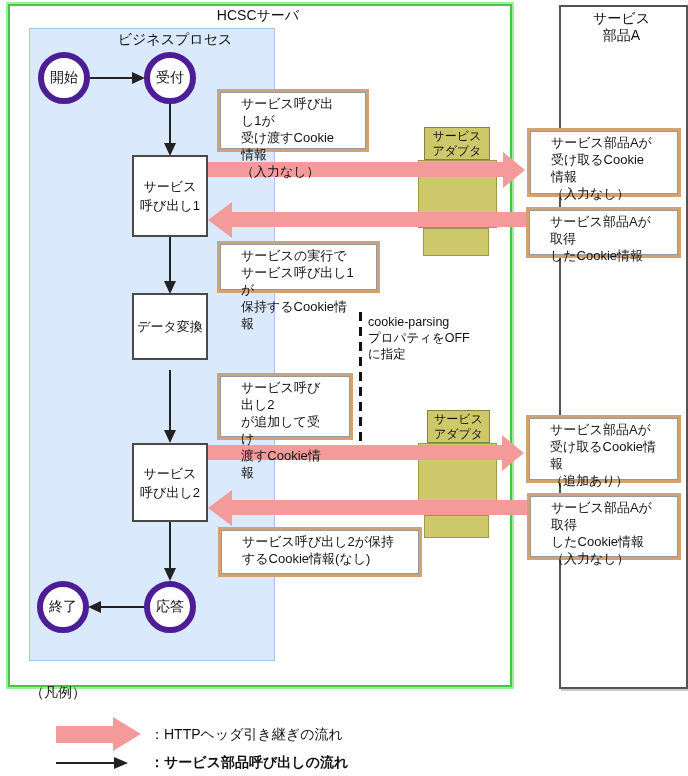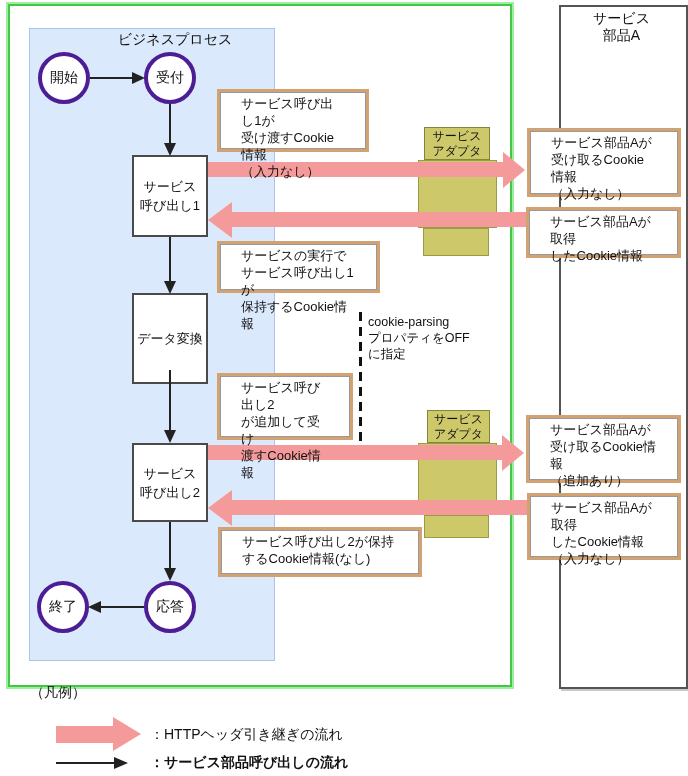--- a/index.html
+++ b/index.html
@@ -10,21 +10,21 @@
   
   .hcsc{left:8px;top:4px;width:500px;height:679px;border:2px solid #46c646;
         box-shadow:0 0 0 2px #9cef9c;background:#fff}
   .hcsc-title{left:8px;top:7px;width:500px;text-align:center;font-size:14px}
   .bp{left:29px;top:28px;width:244px;height:631px;background:#dbe9fc;border:1px solid #a9c6ea}
   .bp-title{left:29px;top:31px;width:292px;text-align:center;font-size:14px}
   .svc{left:559px;top:5px;width:125px;height:680px;border:2px solid #545454;background:#fff;
        box-shadow:2px 2px 0 #c9c9c9}
   .svc-title{left:559px;top:10px;width:125px;text-align:center;font-size:14px;line-height:17px}
   
-  .circle{width:52px;height:52px;border:4px solid #4c1d95;border-radius:50%;background:#fff;
+  .circle{width:52px;height:52px;border:6px solid #4c1d95;border-radius:50%;background:#fff;
           display:flex;align-items:center;justify-content:center;font-size:14px;
           box-sizing:border-box;z-index:1}
   .fbox{left:132px;width:76px;border:2px solid #4a4a4a;background:#fff;display:flex;
         align-items:center;justify-content:center;text-align:center;font-size:13px;
         line-height:19px;box-sizing:border-box;z-index:1}
   
   .hline{height:2px;background:#222;z-index:2}
   .vline{width:2px;background:#222;z-index:2}
   .ah{width:0;height:0;z-index:2}
   .ah-r{border-style:solid;border-width:6px 0 6px 13px;border-color:transparent transparent transparent #222}
@@ -48,33 +48,34 @@
   .cookie{font-size:12.5px;line-height:16px;z-index:3}
   
   .legend-text{font-size:14px}
 </style>
 </head>
 <body>
 
 <div class="canvas">
 
   <div class="abs hcsc"></div>
+  <div class="abs hcsc-title">HCSCサーバ</div>
 
   <div class="abs bp"></div>
   <div class="abs bp-title">ビジネスプロセス</div>
 
   <div class="abs svc"></div>
   <div class="abs svc-title pre">サービス
 部品A</div>
 
   <div class="abs circle" style="left:38px;top:52px;">開始</div>
   <div class="abs circle" style="left:144px;top:52px;">受付</div>
   <div class="abs fbox pre" style="top:155px;height:82px;">サービス
 呼び出し1</div>
-  <div class="abs fbox" style="top:293px;height:91px;">データ変換</div>
+  <div class="abs fbox" style="top:293px;height:67px;">データ変換</div>
   <div class="abs fbox pre" style="top:443px;height:79px;">サービス
 呼び出し2</div>
   <div class="abs circle" style="left:144px;top:581px;">応答</div>
   <div class="abs circle" style="left:37px;top:581px;">終了</div>
 
   <div class="abs hline" style="left:90px;top:77px;width:43px;"></div>
   <div class="abs ah ah-r" style="left:132px;top:72px;"></div>
 
   <div class="abs vline" style="left:169px;top:104px;height:40px;"></div>
   <div class="abs ah ah-d" style="left:164px;top:143px;"></div>

